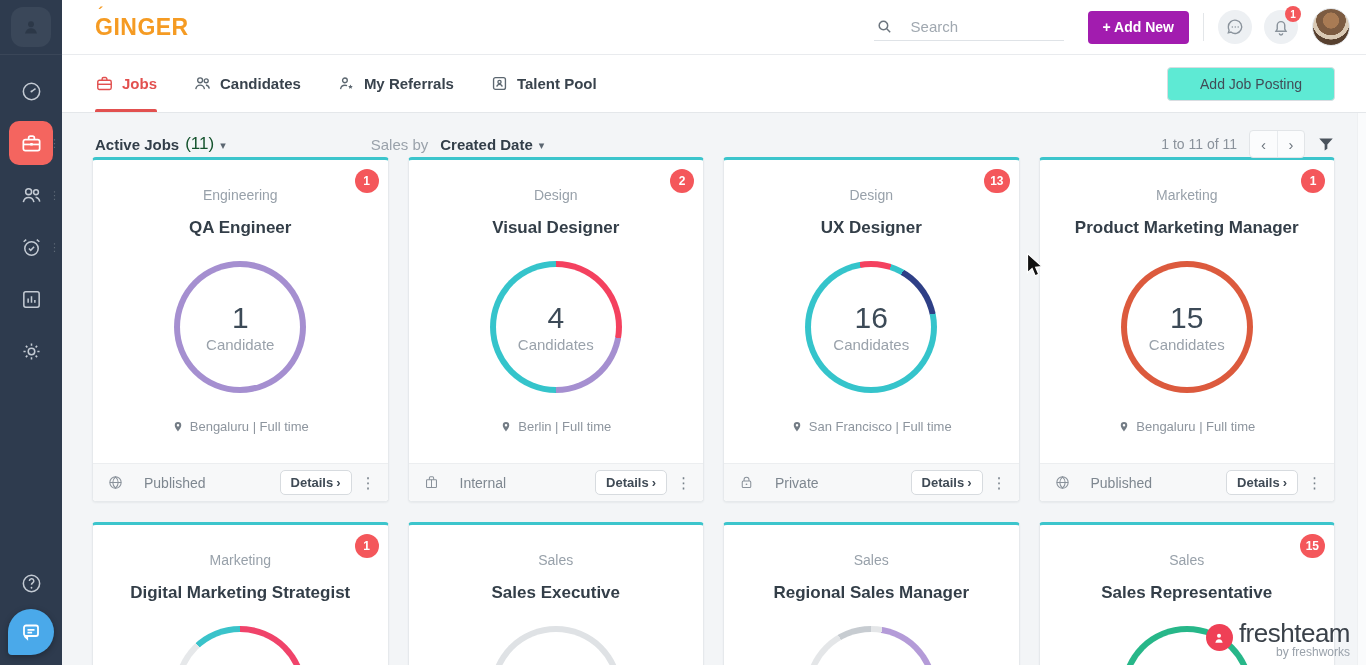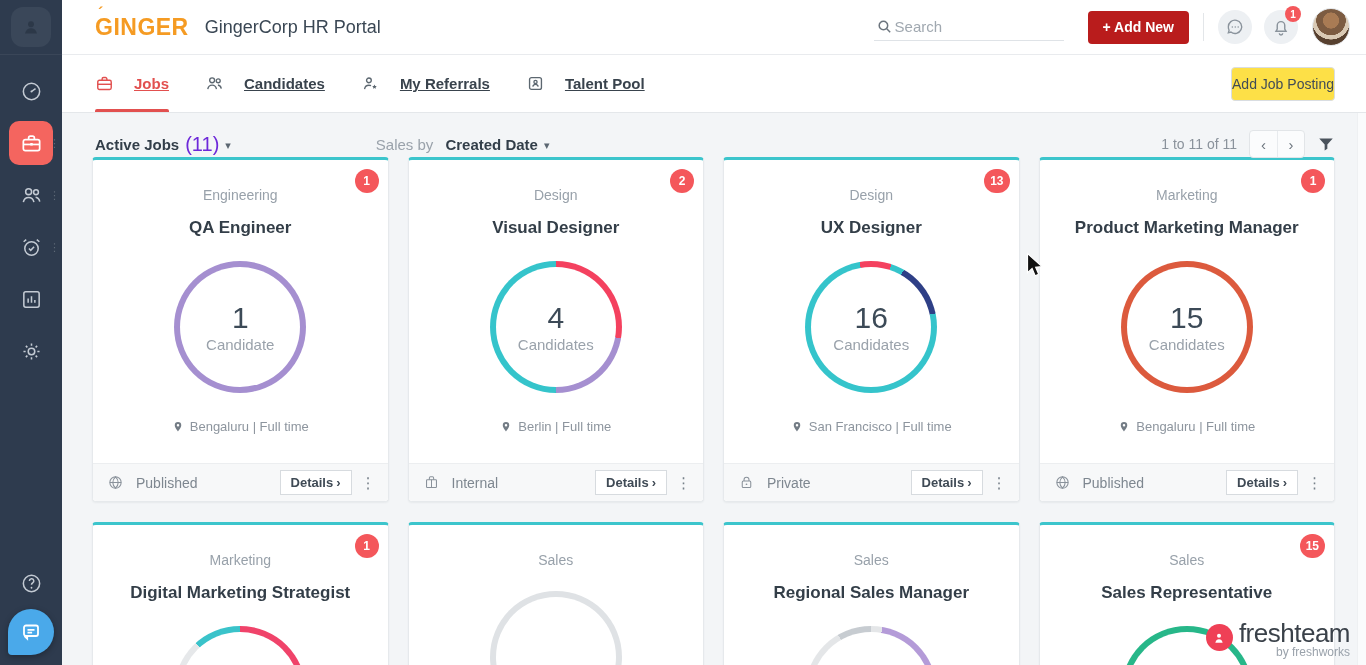--- a/index.html
+++ b/index.html
@@ -18,44 +18,44 @@
   .snav .kebab-mini { position:absolute; right:2px; top:50%; transform:translateY(-50%); color:#5d6876; font-size:11px; line-height:10px; letter-spacing:0; }
   .sidebar-bottom { margin-top:auto; display:flex; flex-direction:column; align-items:center; gap:14px; padding-bottom:10px; color:#c3cad3; }
   .chat-widget { width:46px; height:46px; background:#4aa9ea; border-radius:23px 23px 23px 4px; display:flex; align-items:center; justify-content:center; box-shadow:0 2px 6px rgba(0,0,0,0.3); cursor:pointer; }
 
   
   .header { position:absolute; left:62px; top:0; right:0; height:55px; background:#fff; border-bottom:1px solid #e9ebee; display:flex; align-items:center; padding:0 16px 0 33px; z-index:20; }
   .brand-logo { position:relative; font-size:23px; font-weight:700; color:#f59b23; letter-spacing:0.5px; }
   .brand-logo .accent { position:absolute; left:3px; top:-9px; font-size:16px; color:#f59b23; }
   .portal-title { margin-left:16px; font-size:18px; color:#3a4754; font-weight:500; }
   .hdr-right { margin-left:auto; display:flex; align-items:center; }
-  .search-box { display:flex; align-items:center; gap:2px; border-bottom:1px solid #dfe3e7; padding:5px 2px; width:190px; margin-right:24px; }
+  .search-box { display:flex; align-items:center; gap:18px; border-bottom:1px solid #dfe3e7; padding:5px 2px; width:190px; margin-right:24px; }
   .search-box input { border:none; outline:none; background:transparent; font-size:15px; color:#3b4652; width:140px; font-family:"Liberation Sans",sans-serif; }
   .search-box input::placeholder { color:#a0a8b0; }
-  .add-new-btn { background:#b91c1c; color:#fff; border:none; border-radius:4px; height:33px; padding:0 15px; font-size:14px; font-weight:700; cursor:pointer; font-family:"Liberation Sans",sans-serif; }
+  .add-new-btn { background:#a21caf; color:#fff; border:none; border-radius:4px; height:33px; padding:0 15px; font-size:14px; font-weight:700; cursor:pointer; font-family:"Liberation Sans",sans-serif; }
   .hdr-divider { width:1px; height:28px; background:#e3e6e9; margin:0 14px; }
   .icon-circle { width:34px; height:34px; border-radius:50%; background:#edf0f3; display:flex; align-items:center; justify-content:center; cursor:pointer; }
   .bell-wrap { position:relative; margin:0 14px 0 12px; cursor:pointer; width:34px; height:34px; border-radius:50%; background:#edf0f3; display:flex; align-items:center; justify-content:center; }
   .notif-badge { position:absolute; top:-4px; right:-3px; min-width:16px; height:16px; border-radius:8px; background:#f4575b; color:#fff; font-size:10px; font-weight:700; display:flex; align-items:center; justify-content:center; padding:0 4px; }
   .avatar { width:38px; height:38px; border-radius:50%; background:radial-gradient(circle at 50% 32%, #a97b54 0 26%, #7c5b41 27% 48%, #d9c9b4 49% 62%, #57402f 63% 100%); border:1px solid #e3e6e9; cursor:pointer; }
 
   
   .tabbar { position:absolute; left:62px; top:55px; right:0; height:58px; background:#fff; border-bottom:1px solid #e4e7ea; display:flex; align-items:center; padding:0 31px 0 33px; z-index:19; }
-  .tab { display:inline-flex; align-items:center; gap:20px; height:100%; position:relative; margin-right:36px; cursor:pointer; color:#39434d; font-size:15px; font-weight:700;text-decoration:underline; }
+  .tab { display:inline-flex; align-items:center; gap:8px; height:100%; position:relative; margin-right:36px; cursor:pointer; color:#39434d; font-size:15px; font-weight:700; }
   .tab svg { width:19px; height:19px; color:#5c6770; }
   .tab.active { color:#e2504f; }
   .tab.active svg { color:#e2504f; }
   .tab.active::after { content:""; position:absolute; left:0; right:0; bottom:0; height:3px; background:#e2504f; border-radius:2px 2px 0 0; }
-  .add-job-btn { margin-left:auto; background:#fde047; border:1px solid #d9dde1; border-radius:4px; height:34px; padding:0 0; font-size:14px; color:#414c57; cursor:pointer; font-family:"Liberation Sans",sans-serif; }
+  .add-job-btn { margin-left:auto; background:#5eead4; border:1px solid #d9dde1; border-radius:4px; height:34px; padding:0 32px; font-size:14px; color:#414c57; cursor:pointer; font-family:"Liberation Sans",sans-serif; }
 
   
   .filterbar { position:absolute; left:62px; top:122px; right:0; height:44px; display:flex; align-items:center; padding:0 31px 0 33px; z-index:10; }
   .fgroup { display:flex; align-items:center; gap:6px; cursor:pointer; }
   .f-strong { font-size:15px; font-weight:700; color:#323e49; }
-  .f-count { font-size:20px; color:#6d28d9; }
+  .f-count { font-size:17px; color:#14532d; }
   .f-caret { font-size:11px; color:#5b6671; padding-top:2px; }
   .sort-label { margin-left:145px; font-size:15px; color:#9aa2ab; margin-right:12px; }
   .pager { margin-left:auto; display:flex; align-items:center; gap:12px; }
   .pager-range { font-size:14px; color:#8a929b; }
   .pg-btns { display:flex; border:1px solid #e2e5e8; border-radius:4px; overflow:hidden; background:#fbfcfd; }
   .pg-btn { width:27px; height:26px; display:flex; align-items:center; justify-content:center; font-size:15px; color:#6b747d; cursor:pointer; }
   .pg-btn + .pg-btn { border-left:1px solid #e8ebee; }
   .funnel { cursor:pointer; display:flex; align-items:center; }
 
   
@@ -73,22 +73,22 @@
   .r1 { background:#a58fd0; } 
   .r2 { background:conic-gradient(#f4415f 0deg 100deg,#a58fd0 100deg 180deg,#35c4cb 180deg 360deg); }
   .r3 { background:conic-gradient(from -10deg,#f4415f 0deg 28deg,#35c4cb 28deg 40deg,#2e3f86 40deg 88deg,#35c4cb 88deg 360deg); }
   .r4 { background:#dc5a3d; }
   .r5 { background:conic-gradient(#f0436a 0deg 148deg,#e6e8ea 148deg 208deg,#f0a63a 208deg 238deg,#e6e8ea 238deg 318deg,#3ac3ca 318deg 360deg); }
   .r6 { background:#dfe2e5; }
   .r7 { background:conic-gradient(#e4e6e8 0deg 10deg,#b49bd8 10deg 130deg,#e4e6e8 130deg 222deg,#f0a63a 222deg 252deg,#e4e6e8 252deg 330deg,#c7ccd1 330deg 360deg); }
   .r8 { background:#27b789; }
   .loc { margin-top:26px; display:flex; align-items:center; justify-content:center; gap:6px; color:#8d959e; font-size:13px; }
   .card-footer { position:absolute; left:0; right:0; bottom:0; height:38px; background:#f7f8f9; border-top:1px solid #eceef0; display:flex; align-items:center; padding:0 10px; border-radius:0 0 4px 4px; }
-  .status { display:flex; align-items:center; gap:12px; color:#7e8790; font-size:14px; font-weight:500; padding-left:4px; }
-  .details-btn { margin-left:auto; background:#fff; border:1px solid #d7dbdf; border-radius:0; padding:4px 10px; font-size:13px; font-weight:700; color:#3f4a55; cursor:pointer; font-family:"Liberation Sans",sans-serif; display:flex; align-items:center; gap:3px; }
+  .status { display:flex; align-items:center; gap:20px; color:#7e8790; font-size:14px; font-weight:500; padding-left:4px; }
+  .details-btn { margin-left:auto; background:#fff; border:1px solid #d7dbdf; border-radius:5px; padding:4px 10px; font-size:13px; font-weight:700; color:#3f4a55; cursor:pointer; font-family:"Liberation Sans",sans-serif; display:flex; align-items:center; gap:3px; }
   .kebab { margin-left:9px; margin-right:2px; color:#77808a; font-size:15px; line-height:14px; cursor:pointer; }
 
   
   .scroll-track { position:absolute; right:0; top:113px; bottom:0; width:9px; background:#fafbfc; border-left:1px solid #eef0f2; z-index:15; }
   .cursor { position:absolute; left:1026px; top:252px; z-index:60; pointer-events:none; }
   .fresh-logo { position:absolute; right:16px; bottom:6px; z-index:40; display:flex; align-items:flex-start; gap:6px; }
   .fresh-icon { width:27px; height:27px; border-radius:50%; background:#ef4056; display:flex; align-items:center; justify-content:center; margin-top:6px; }
   .fresh-text-wrap { display:flex; flex-direction:column; align-items:flex-end;justify-content:flex-end; }
   .fresh-name { font-size:26px; color:#3a4149; letter-spacing:-0.5px; }
   .fresh-by { font-size:12px; color:#9aa2ab; margin-top:-4px; }
@@ -167,21 +167,20 @@
             <rect x="5" y="5.5" width="14" height="10.5" rx="2"></rect>
             <path d="M8.5 9.8h7M8.5 12.6h4.6"></path>
             <path d="M8.2 16v2.6L5.5 16"></path>
           </svg>
       </div>
     </div>
   </aside>
 
   <header class="header">
     <div class="brand-logo"><span class="accent">´</span><span>GINGER</span></div>
-    <div class="portal-title">GingerCorp HR Portal</div>
     <div class="hdr-right">
       <div class="search-box">
         <svg width="17" height="17" viewBox="0 0 24 24" fill="none" stroke="#6c757e" stroke-width="2.1">
             <circle cx="10.5" cy="10.5" r="6"></circle>
             <path d="M15.2 15.2l4.8 4.8"></path>
           </svg>
         <input type="text" placeholder="Search" style="">
       </div>
       <button class="add-new-btn">+ Add New</button>
       <div class="hdr-divider"></div>
@@ -411,20 +410,21 @@
           <div class="cand-count"></div>
           <div class="cand-label"></div>
         </div>
       </div>
 
     </section>
 
     <section class="job-card">
 
       <div class="dept">Sales</div>
+      <div class="job-title">Sales Executive</div>
       <div class="ring r6">
         <div class="inner">
           <div class="cand-count"></div>
           <div class="cand-label"></div>
         </div>
       </div>
 
     </section>
 
     <section class="job-card">

